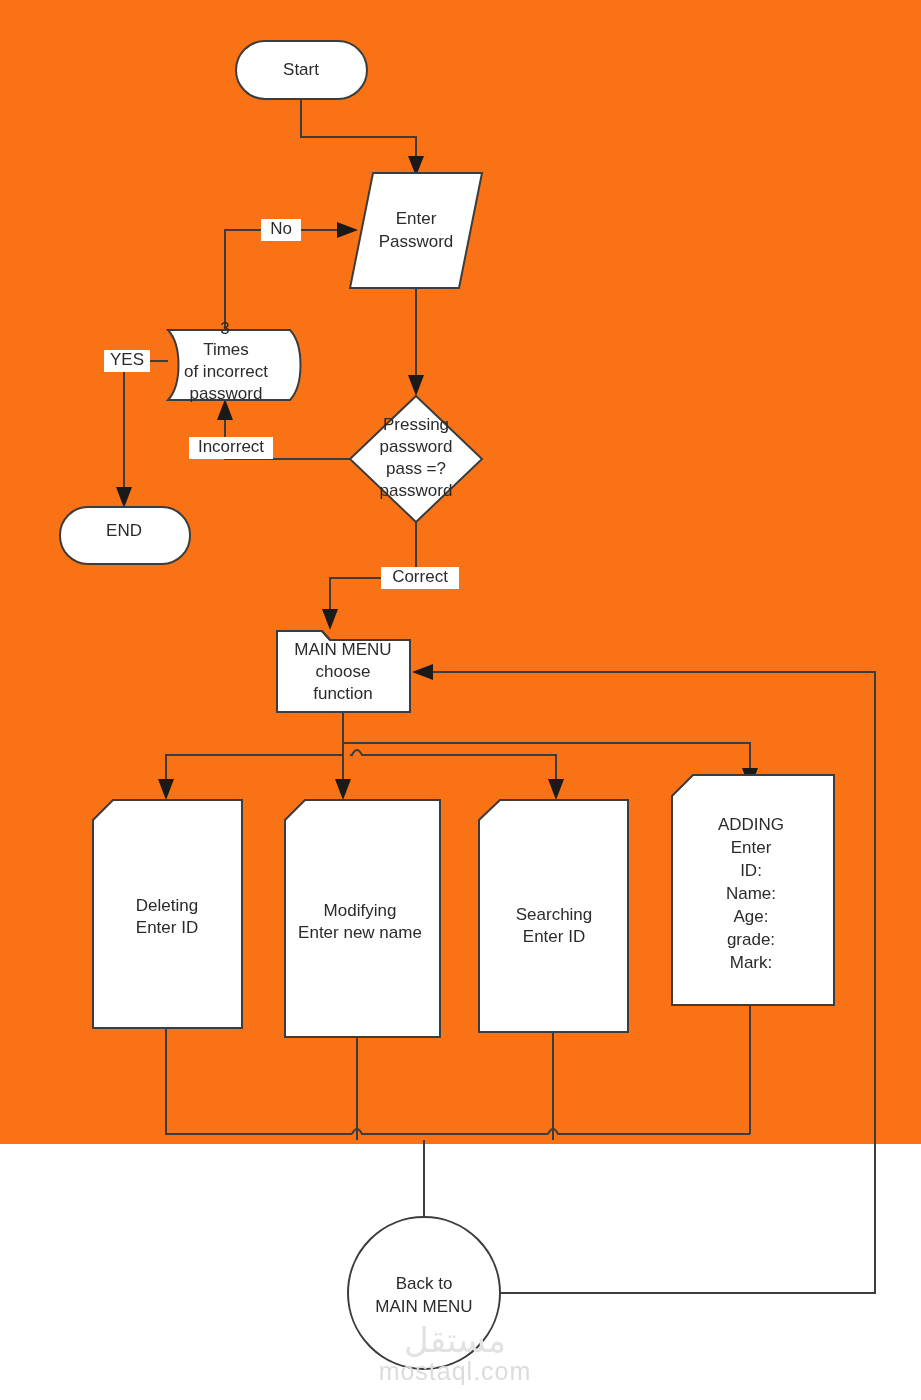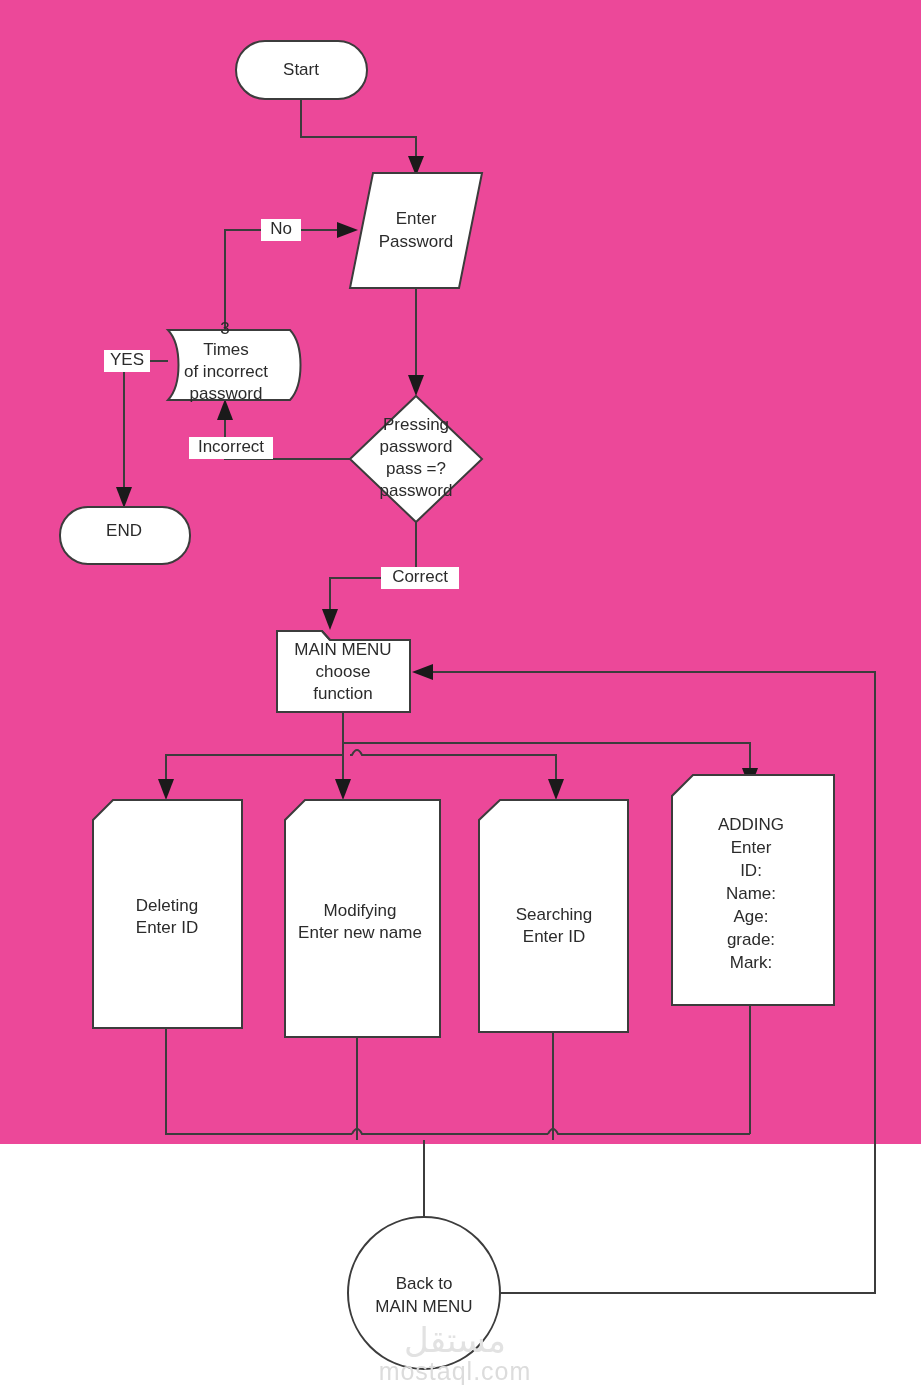--- a/index.html
+++ b/index.html
@@ -10,21 +10,21 @@
   body {
     width: 921px;
     height: 1400px;
     overflow: hidden;
     font-family: "Liberation Sans", sans-serif;
   }
   #flowchart-root {
     position: relative;
     width: 921px;
     height: 1144px;
-    background: #ec4899;
+    background: #f97316;
   }
   svg#chart-svg {
     display: block;
     width: 921px;
     height: 1400px;
   }
   .shape {
     fill: #ffffff;
     stroke: #3c3c3c;
     stroke-width: 2;

